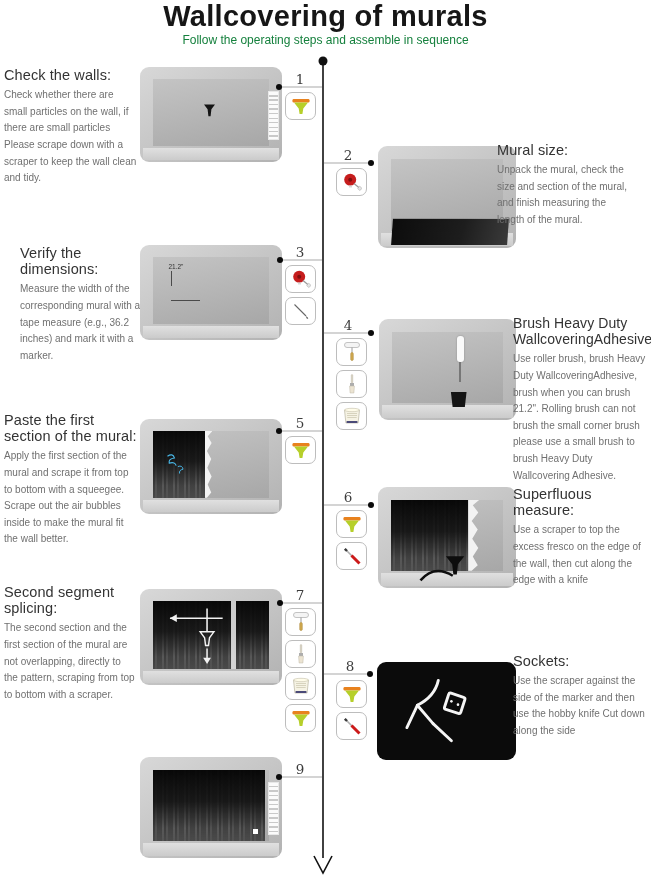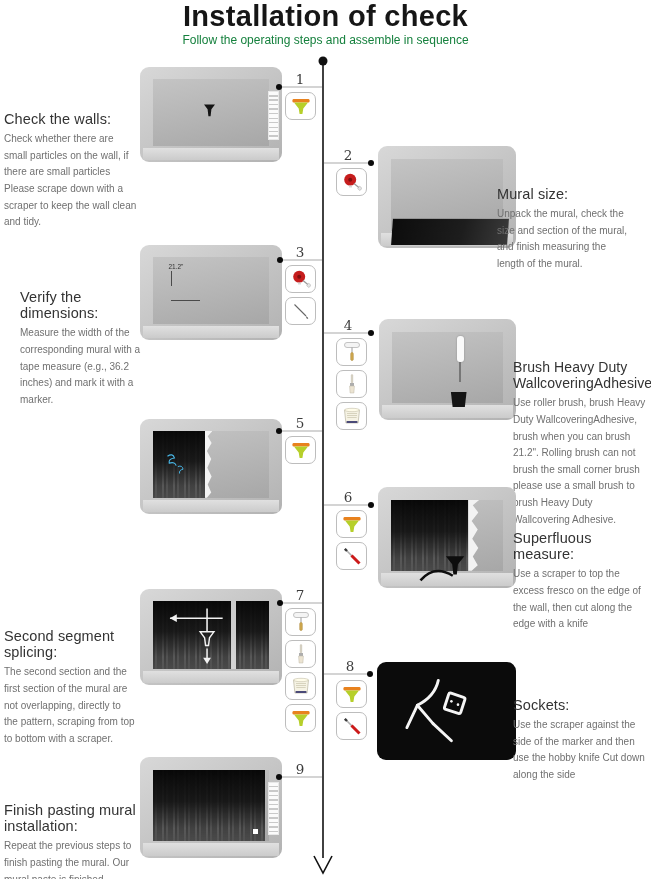--- a/index.html
+++ b/index.html
@@ -5,21 +5,21 @@
   * { margin:0; padding:0; box-sizing:border-box; }
   html,body { width:651px; height:879px; }
   body { font-family:"Liberation Sans",sans-serif; background:#fff; position:relative; overflow:hidden; }
   #canvas { position:absolute; top:0; left:0; width:651px; height:879px; background:#fff; }
 
   .title { position:absolute; top:0; left:0; width:100%; text-align:center;
            font-size:29px; font-weight:700; color:#161616; letter-spacing:.3px; }
   .subtitle { position:absolute; top:33px; left:0; width:100%; text-align:center;
               font-size:12px; color:#15803d; }
 
-  .step-text { position:absolute;margin-top:44px; }
+  .step-text { position:absolute; }
   .step-text h2 { font-size:14.5px; font-weight:400; color:#333; line-height:1.12;
                   margin-bottom:4px; letter-spacing:.1px; }
   .step-text p  { font-size:10px; color:#707070; line-height:1.66; }
 
   .num  { position:absolute; width:34px; text-align:center; font-size:13.5px;
           color:#3c3c3c; font-family:"DejaVu Serif",serif; }
   .conn { position:absolute; height:2px; background:#d4d4d4; }
   .enddot { position:absolute; width:6px; height:6px; border-radius:50%; background:#0a0a0a; }
 
   .tools { position:absolute; width:33px; display:flex; flex-direction:column; gap:4px; }
@@ -43,21 +43,21 @@
   .torn  { position:absolute; background:#f3f3f3;
            clip-path:polygon(0 0,100% 0,40% 8%,90% 18%,30% 30%,85% 42%,35% 55%,90% 68%,40% 80%,85% 92%,30% 100%,0 100%); }
 
   svg { display:block; }
 </style>
 </head>
 <body>
 
 <div id="canvas">
 
-  <div class="title">Installation of check</div>
+  <div class="title">Wallcovering of murals</div>
   <div class="subtitle">Follow the operating steps and assemble in sequence</div>
 
   <svg width="26" height="824" style="position:absolute;left:310px;top:55px">
     <circle cx="13" cy="6" r="4.5" fill="#111"></circle>
     <line x1="13" y1="6" x2="13" y2="803" stroke="#111" stroke-width="1.6"></line>
     <polyline points="4,801 13,818 22,801" fill="none" stroke="#111" stroke-width="1.6"></polyline>
   </svg>
 
   <div class="step-text" style="left:4px;top:67px;width:133px">
     <h2>Check the walls:</h2>
@@ -176,20 +176,24 @@
     <div style="position:absolute;left:57%;top:17%;width:7px;height:26px;background:#fafafa;border-radius:3px;box-shadow:0 0 2px #888"></div>
     <div style="position:absolute;left:calc(57% + 2px);top:43%;width:1.5px;height:19%;background:#777"></div>
     <div style="position:absolute;left:52%;bottom:13%;width:17px;height:15px;background:#141414;
                 clip-path:polygon(4% 0,96% 0,86% 100%,14% 100%)"></div>
   </div>
   <div class="step-text" style="left:513px;top:316px;width:136px">
     <h2 style="font-size:14px">Brush Heavy Duty WallcoveringAdhesive:</h2>
     <p>Use roller brush, brush Heavy Duty WallcoveringAdhesive, brush when you can brush 21.2". Rolling brush can not brush the small corner brush please use a small brush to brush Heavy Duty Wallcovering Adhesive.</p>
   </div>
 
+  <div class="step-text" style="left:4px;top:412px;width:133px">
+    <h2>Paste the first section of the mural:</h2>
+    <p>Apply the first section of the mural and scrape it from top to bottom with a squeegee. Scrape out the air bubbles inside to make the mural fit the wall better.</p>
+  </div>
   <div class="room" style="left:140px;top:419px;width:142px;height:95px">
     <div class="wall"></div>
     <div class="floor"></div>
     <div class="mural" style="left:9.5%;top:12.5%;bottom:17%;width:36%"></div>
     <div class="torn" style="left:45.5%;top:12.5%;bottom:17%;width:5.5%"></div>
     <svg viewBox="0 0 30 30" style="position:absolute;left:17%;top:34%;width:26px;height:26px">
       <path d="M4 6 q6 -4 8 2 q-7 1 -6 6 q7 -2 8 3" fill="none" stroke="#49b8e8" stroke-width="1.3"></path>
       <path d="M16 18 q5 -2 6 3 q-5 1 -4 5" fill="none" stroke="#49b8e8" stroke-width="1.1"></path>
     </svg>
   </div>
@@ -319,24 +323,20 @@
       </g>
       <circle cx="40" cy="20" r="1" fill="#f5f5f5"></circle>
       <circle cx="45" cy="22.5" r="1" fill="#f5f5f5"></circle>
     </svg>
   </div>
   <div class="step-text" style="left:513px;top:653px;width:134px">
     <h2>Sockets:</h2>
     <p>Use the scraper against the side of the marker and then use the hobby knife Cut down along the side</p>
   </div>
 
-  <div class="step-text" style="left:4px;top:758px;width:133px">
-    <h2>Finish pasting mural installation:</h2>
-    <p>Repeat the previous steps to finish pasting the mural. Our mural paste is finished.</p>
-  </div>
   <div class="room" style="left:140px;top:757px;width:142px;height:101px">
     <div class="wall"></div>
     <div class="floor"></div>
     <div class="mural" style="left:9.5%;right:12%;top:12.5%;bottom:17%"></div>
     <div style="position:absolute;right:17%;bottom:24%;width:5px;height:5px;background:#fff"></div>
     <div class="radiator"></div>
   </div>
   <div class="conn" style="left:279px;top:776px;width:43px"></div>
   <div class="enddot" style="left:276px;top:774px"></div>
   <div class="num" style="left:283px;top:761px">9</div>

